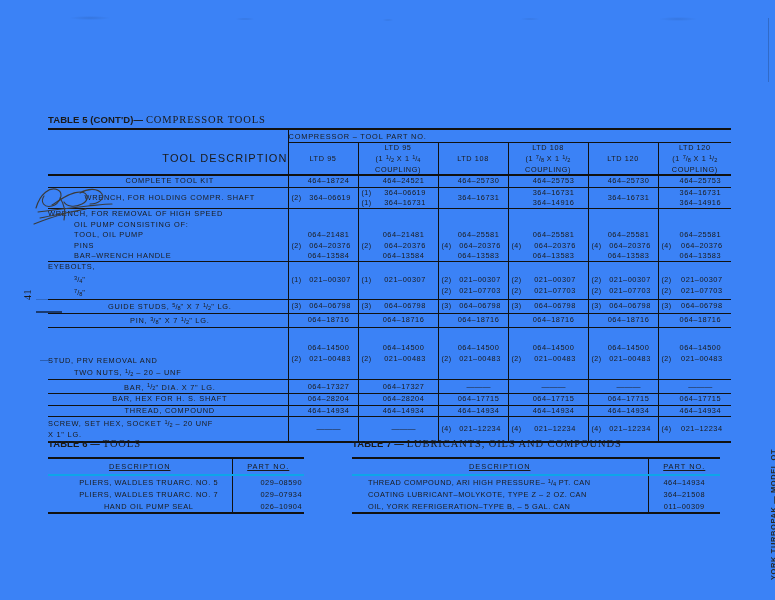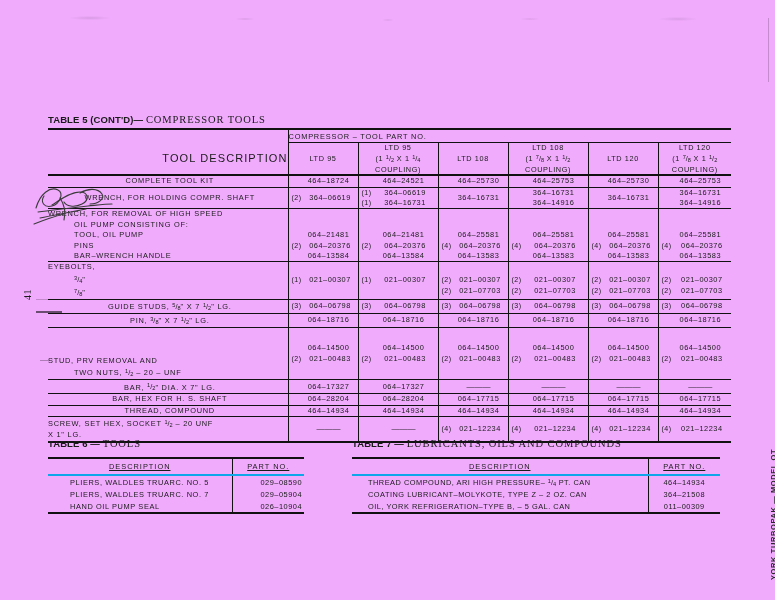--- a/index.html
+++ b/index.html
@@ -12,21 +12,21 @@
     background: #ffffff;
     font-family: "Liberation Sans", sans-serif;
     color: #1a1a1a;
     overflow: hidden;
     position: relative;
   }
 
   .page {
     position: absolute;
     inset: 0;
-    background: #f0abfc;
+    background: #3b82f6;
   }
 
   
   .scan-noise {
     position: absolute;
     left: 0; top: 0;
     width: 775px; height: 110px;
     background:
       radial-gradient(ellipse 30px 3px at 90px 18px, rgba(0,0,0,0.10), rgba(0,0,0,0) 70%),
       radial-gradient(ellipse 14px 2px at 245px 19px, rgba(0,0,0,0.09), rgba(0,0,0,0) 70%),
@@ -146,21 +146,21 @@
     position: relative;
     top: 0px;
   }
   .frac sup { font-size: 5.6px; vertical-align: 0.42em; letter-spacing: 0; }
   .frac sub { font-size: 5.6px; vertical-align: -0.05em; letter-spacing: 0; }
   .frac .sl { font-size: 7.4px; }
 
   
   #table6-wrap { position: absolute; left: 48px; top: 438px; }
   #table6 { width: 256px; margin-top: 8px; }
-  #table6 td, #table6 th { font-size: 7.4px; letter-spacing: 0.6px; }
+  #table6 td, #table6 th { font-size: 7.4px; letter-spacing: 0.6px; text-align: center; }
   #table6 .hd { text-align: center; padding: 3px 2px; letter-spacing: 1px; }
   #table6 .desc { padding: 1.5px 4px 1.5px 22px; white-space: nowrap; }
   #table6 .pn { text-align: right; padding: 1.5px 2px; letter-spacing: 0.5px; }
 
   
   #table7-wrap { position: absolute; left: 352px; top: 438px; }
   #table7 { width: 368px; margin-top: 8px; }
   #table7 td, #table7 th { font-size: 7.4px; letter-spacing: 0.5px; }
   #table7 .hd { text-align: center; padding: 3px 2px; letter-spacing: 1px; }
   #table7 .desc { padding: 1.5px 4px 1.5px 16px; white-space: nowrap; }
@@ -878,21 +878,21 @@
           <th class="hd t-thick b-thin vl6">PART NO.</th>
         </tr>
       </thead>
       <tbody id="t6-body">
           <tr>
             <td class="desc">PLIERS, WALDLES TRUARC. NO. 5</td>
             <td class="pn vl6">029–08590</td>
           </tr>
           <tr>
             <td class="desc">PLIERS, WALDLES TRUARC. NO. 7</td>
-            <td class="pn vl6">029–05904</td>
+            <td class="pn vl6">029–07934</td>
           </tr>
           <tr>
             <td class="desc b-thick">HAND OIL PUMP SEAL</td>
             <td class="pn vl6 b-thick">026–10904</td>
           </tr>
         </tbody>
     </table>
   </div>
 
   <div id="table7-wrap">

